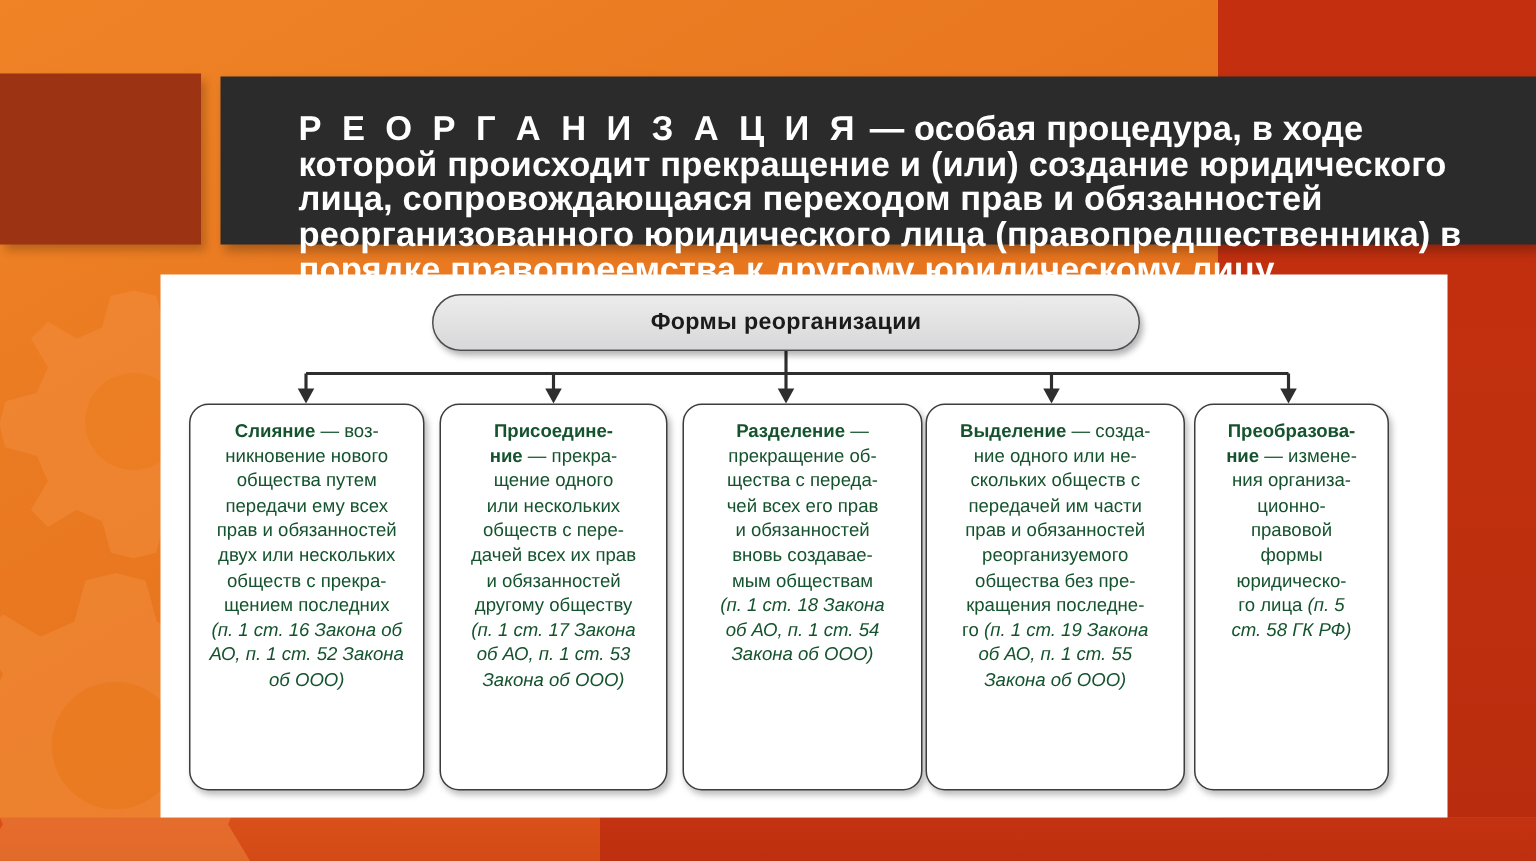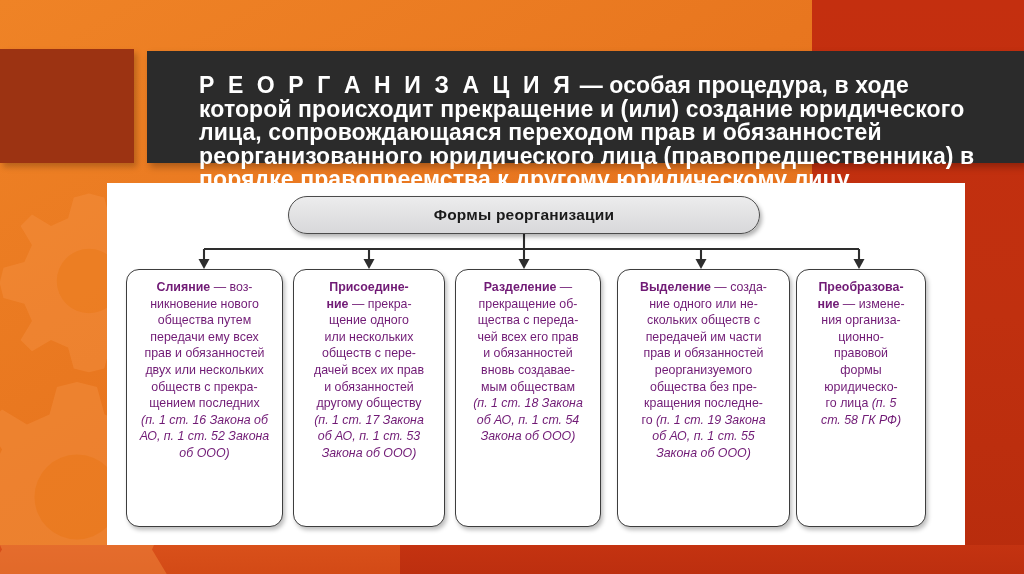--- a/index.html
+++ b/index.html
@@ -143,34 +143,34 @@
     background: #ffffff;
     box-shadow: 2px 3px 4px rgba(0,0,0,0.26);
     box-sizing: border-box;
     padding: 9px 6px 6px 6px;
     text-align: center;
     overflow: hidden;
   }
   .leaf-text {
     font-size: 12.4px;
     line-height: 16.6px;
-    color: #701a75;
+    color: #14532d;
     white-space: pre-line;
     margin: 0;
   }
   .leaf-text .lead {
     font-weight: 700;
   }
   .leaf-text .cite {
     font-style: italic;
   }
 
   .leaf-1 { left: 19px;  width: 157px; }
   .leaf-2 { left: 186px; width: 152px; }
-  .leaf-3 { left: 348px; width: 146px; }
+  .leaf-3 { left: 348px; width: 160px; }
   .leaf-4 { left: 510px; width: 173px; }
   .leaf-5 { left: 689px; width: 130px; }
 </style>
 </head>
 <body>
 
 <div class="slide">
 
   <div class="bg-orange"></div>
   <div class="bg-red-right"></div>

